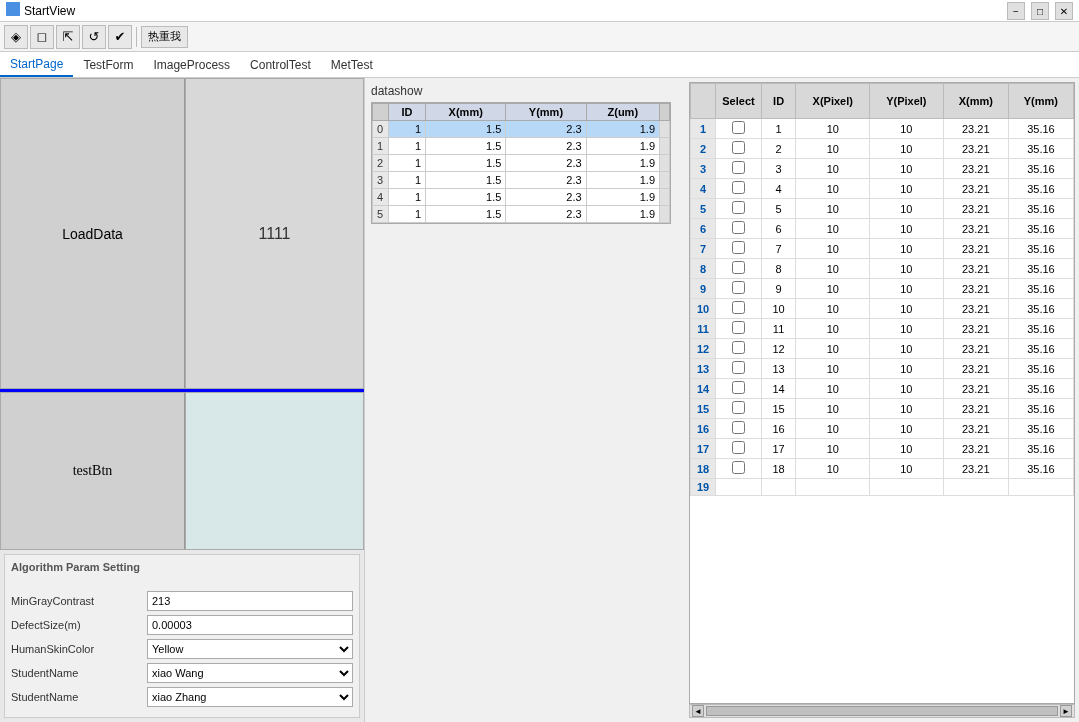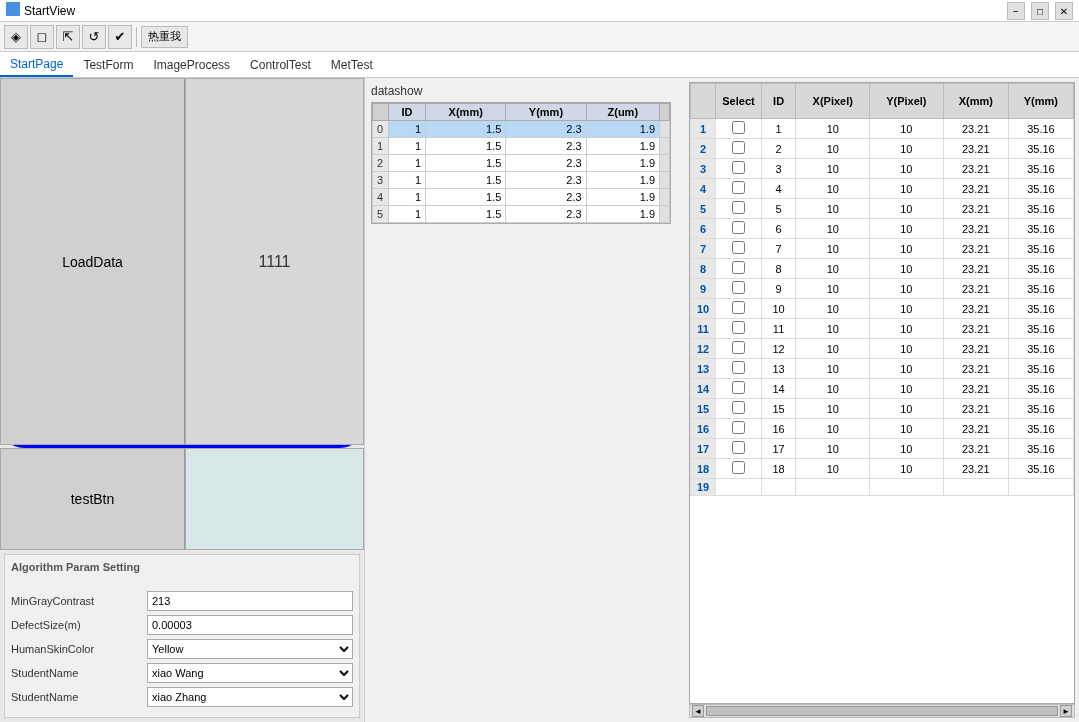--- a/index.html
+++ b/index.html
@@ -108,23 +108,22 @@
     
     .left-panel {
       width: 365px;
       display: flex;
       flex-direction: column;
       background: #e8e8e8;
       border-right: 1px solid #ccc;
     }
     .left-top {
       display: flex;
-      height: 370px;
+      height: 314px;
       border-bottom: 3px solid #0000ff;
-      border-radius: 24px;
     }
     .load-data-btn {
       width: 185px;
       background: #d0d0d0;
       border: 1px solid #aaa;
       display: flex;
       align-items: center;
       justify-content: center;
       font-size: 14px;
       font-weight: normal;
@@ -148,20 +147,21 @@
     .test-btn {
       width: 185px;
       background: #d0d0d0;
       border: 1px solid #aaa;
       display: flex;
       align-items: center;
       justify-content: center;
       font-size: 14px;
       cursor: pointer;
       border-right: 1px solid #999;
+      font-family: Liberation Serif, serif;
     }
     .bottom-right-area {
       flex: 1;
       background: #d8e8e8;
       border: 1px solid #aaa;
     }
     
     .algo-params {
       background: #f0f0f0;
       border: 1px solid #ccc;

